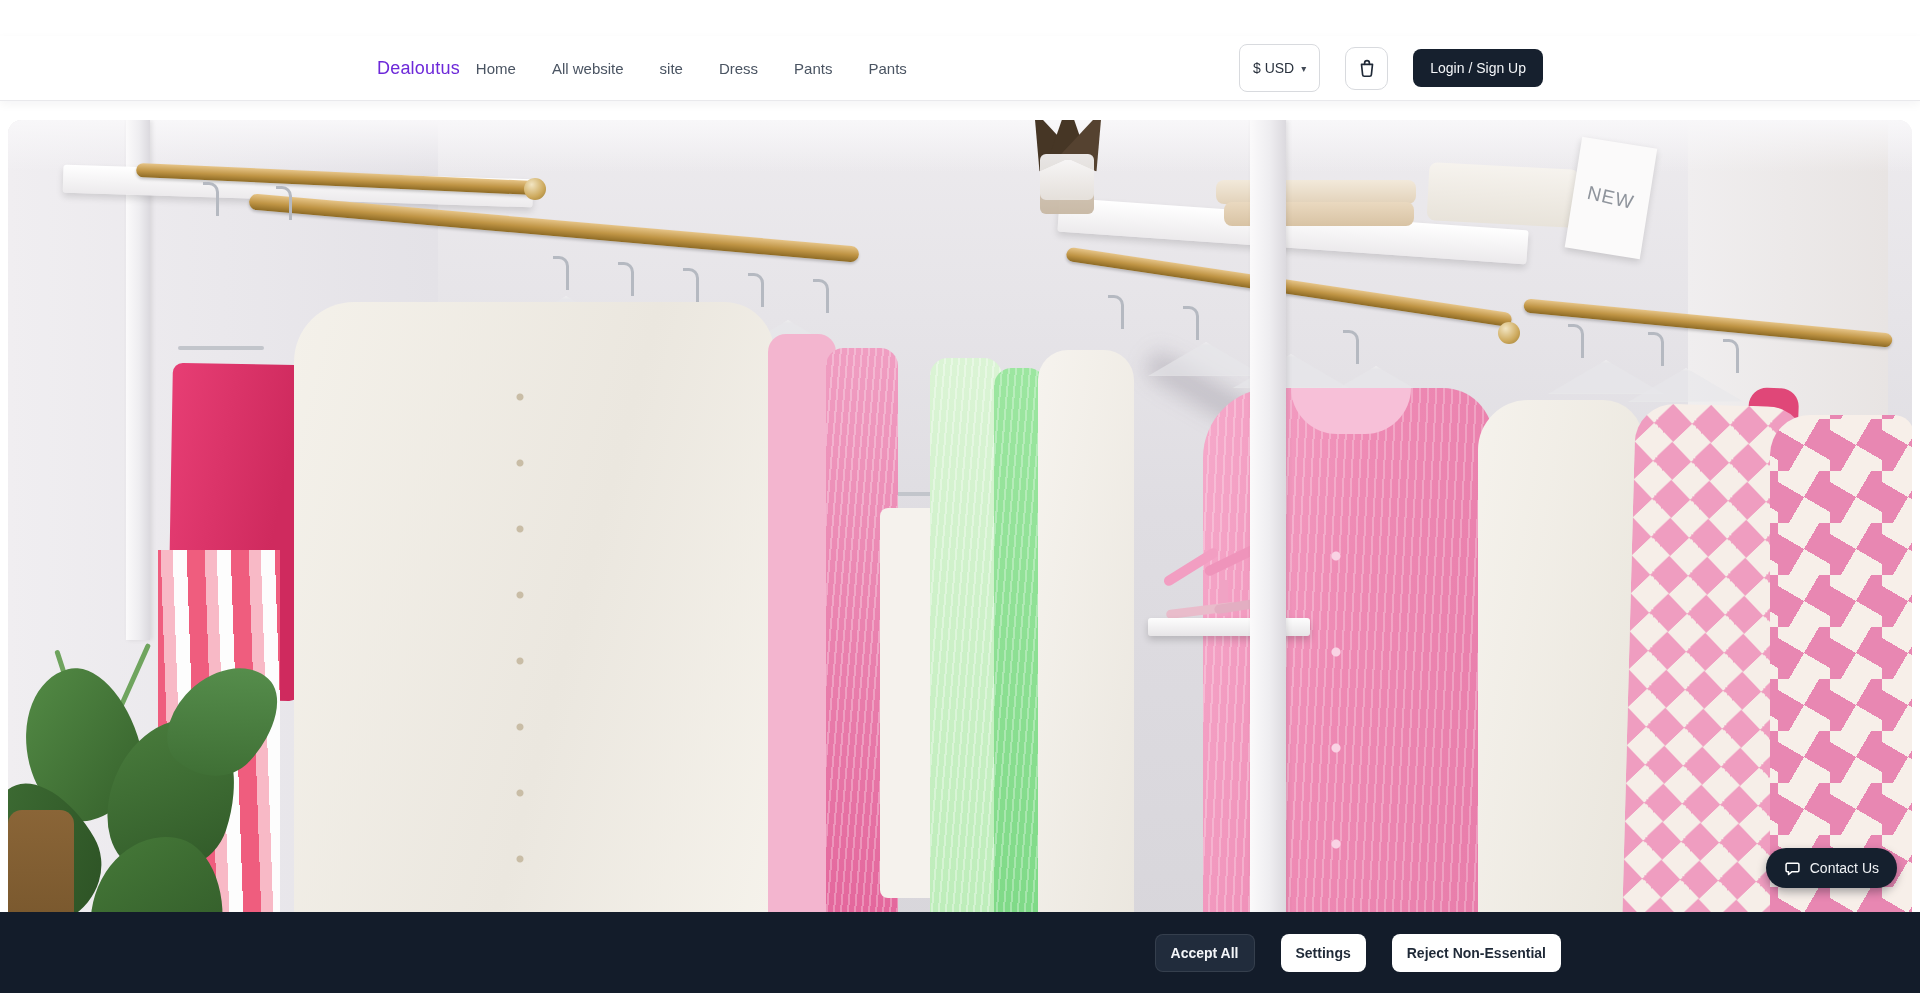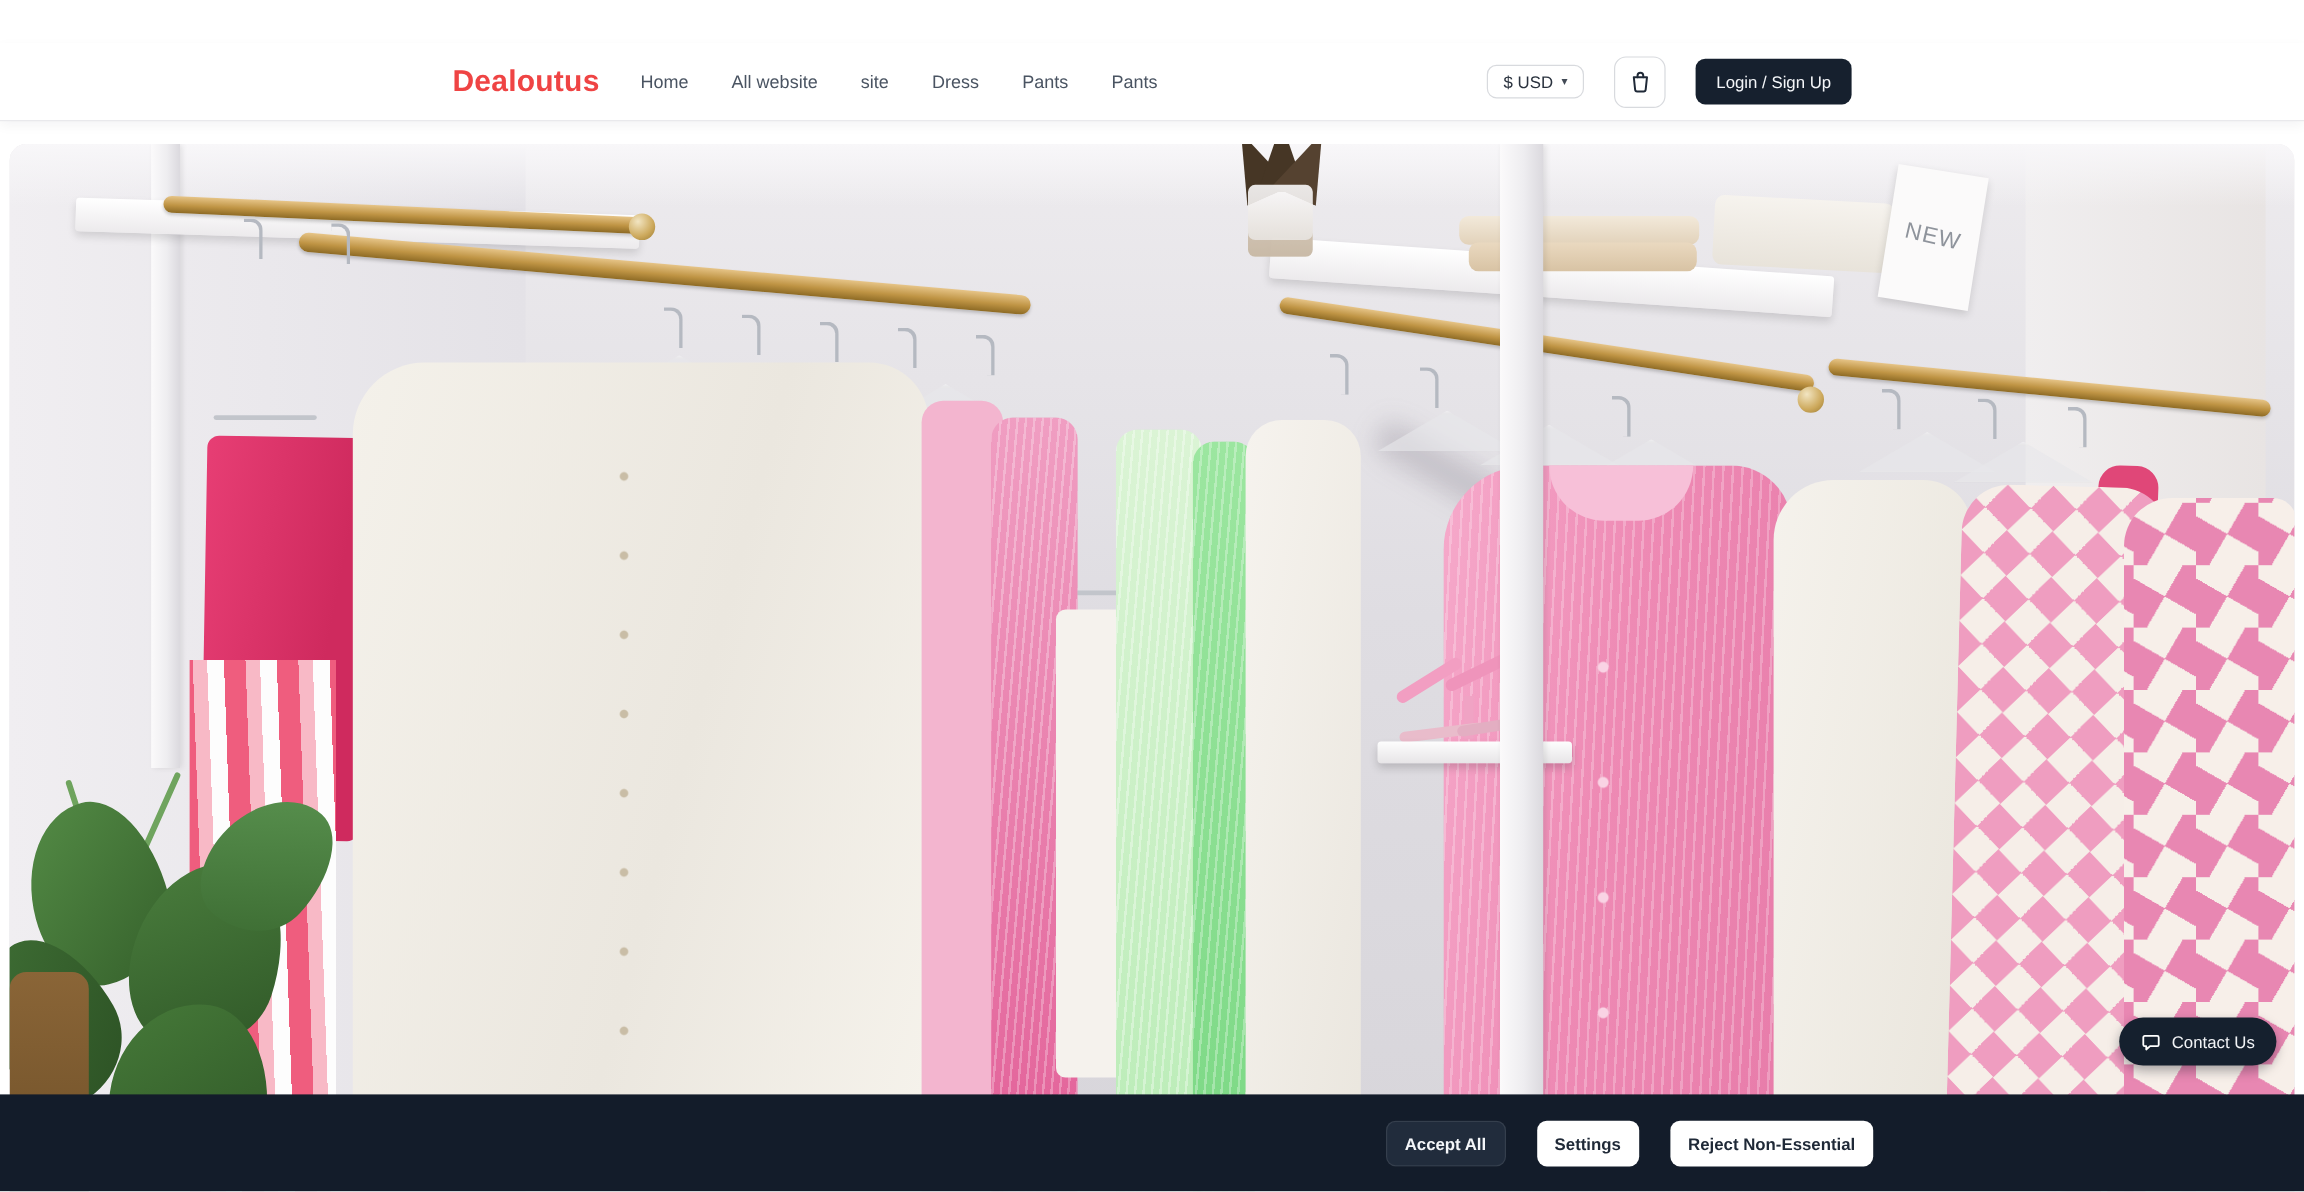--- a/index.html
+++ b/index.html
@@ -9,25 +9,25 @@
 
   
   .announcement-bar { position:absolute; top:0; left:0; width:100%; height:36px;
     background:#131c2a; color:#e8ebf1; display:flex; align-items:center; justify-content:center;
     font-size:14px; letter-spacing:.1px; z-index:30; }
 
   
   .navbar { position:absolute; top:36px; left:0; width:100%; height:64px; background:#ffffff;
     box-shadow:0 1px 0 #e9e9ec, 0 4px 10px rgba(20,25,40,.05); z-index:29; }
   .nav-inner { width:1166px; height:100%; margin:0 auto; display:flex; align-items:center; }
-  .brand { font-size:25px; font-weight:700; color:#ef4444; letter-spacing:.2px; cursor:pointer; }
-  .nav-links { display:flex; gap:36px; margin-left:34px; }
+  .brand { font-size:18px; font-weight:400; color:#6d28d9; letter-spacing:.2px; cursor:pointer; }
+  .nav-links { display:flex; gap:36px; margin-left:16px; }
   .nav-links a { font-size:15px; color:#4a5462; text-decoration:none; cursor:pointer; }
   .nav-right { margin-left:auto; display:flex; align-items:center; gap:25px; }
-  .currency { display:flex; align-items:center; gap:7px; height:28px; padding:0 13px;
+  .currency { display:flex; align-items:center; gap:7px; height:48px; padding:0 13px;
     background:#fff; border:1px solid #d8dade; border-radius:8px; font-size:14px; color:#2a323e;
     font-family:inherit; cursor:pointer; }
   .currency .caret { font-size:10px; color:#424a56; }
   .cart-btn { width:43px; height:43px; background:#fff; border:1px solid #d8dade; border-radius:10px;
     display:flex; align-items:center; justify-content:center; cursor:pointer; }
   .login-btn { height:38px; padding:0 17px; background:#16202e; color:#f4f6f9; border:none;
     border-radius:8px; font-size:14px; font-family:inherit; cursor:pointer; }
 
   
   .hero { position:absolute; left:8px; right:8px; top:120px; height:873px;

